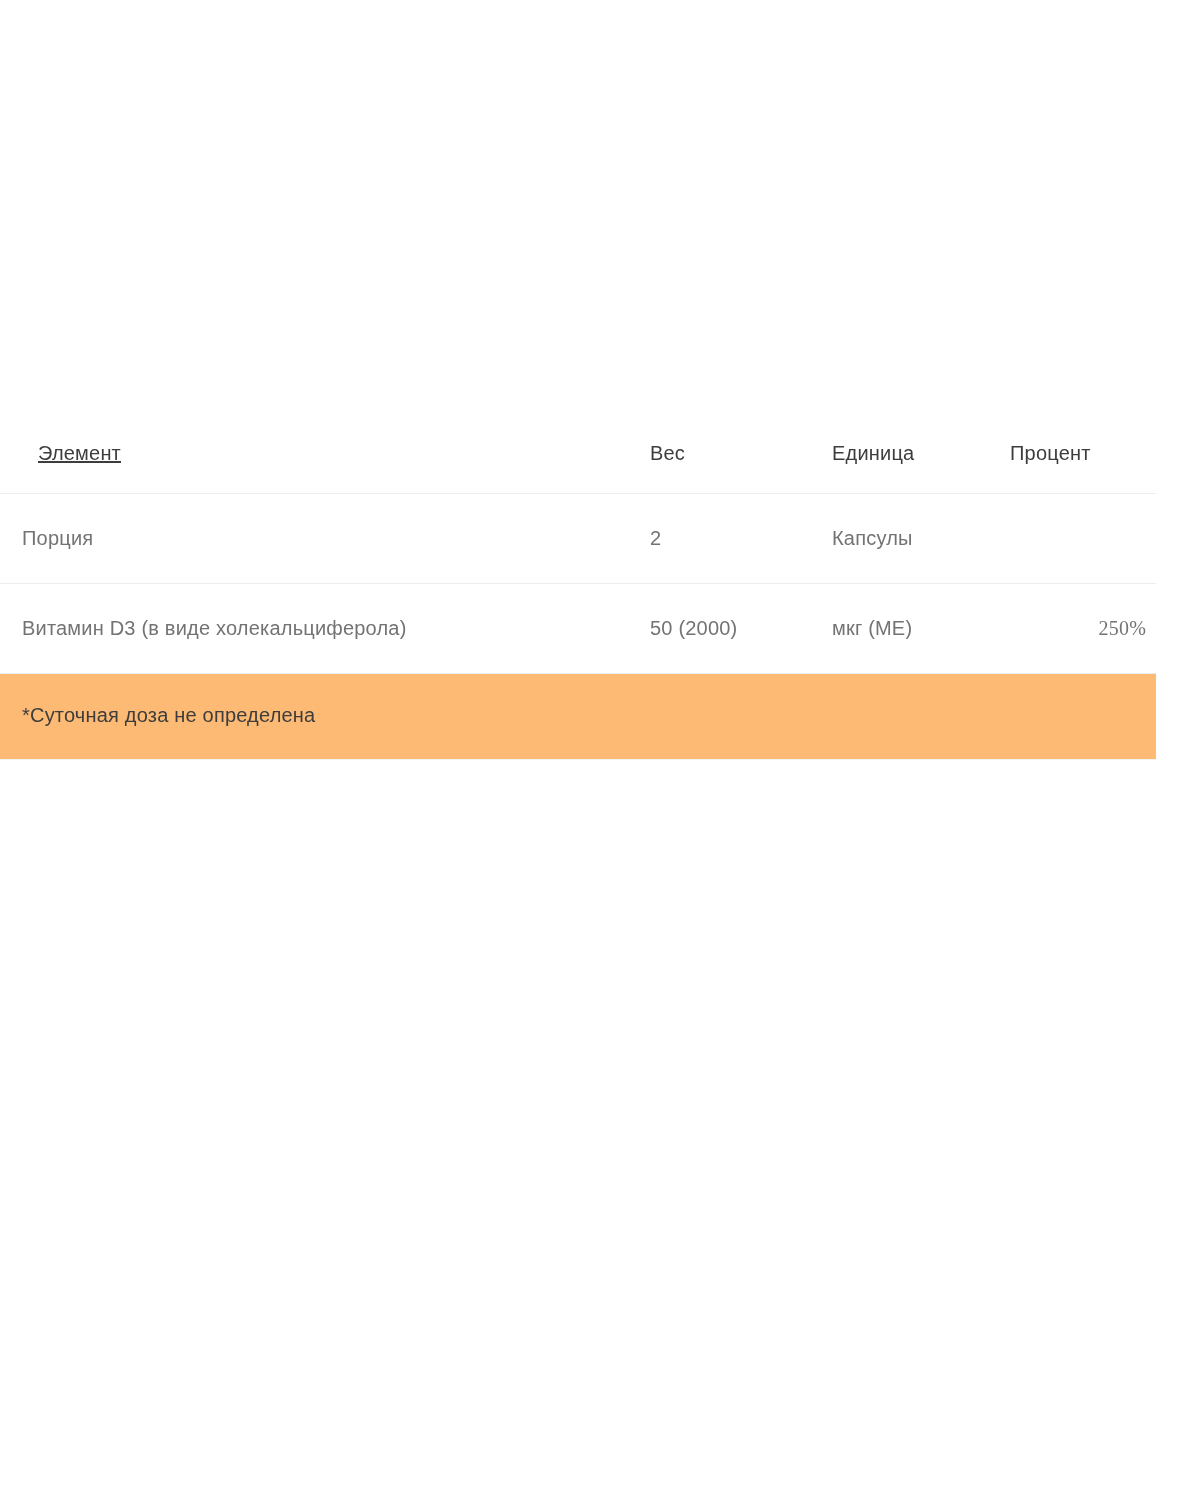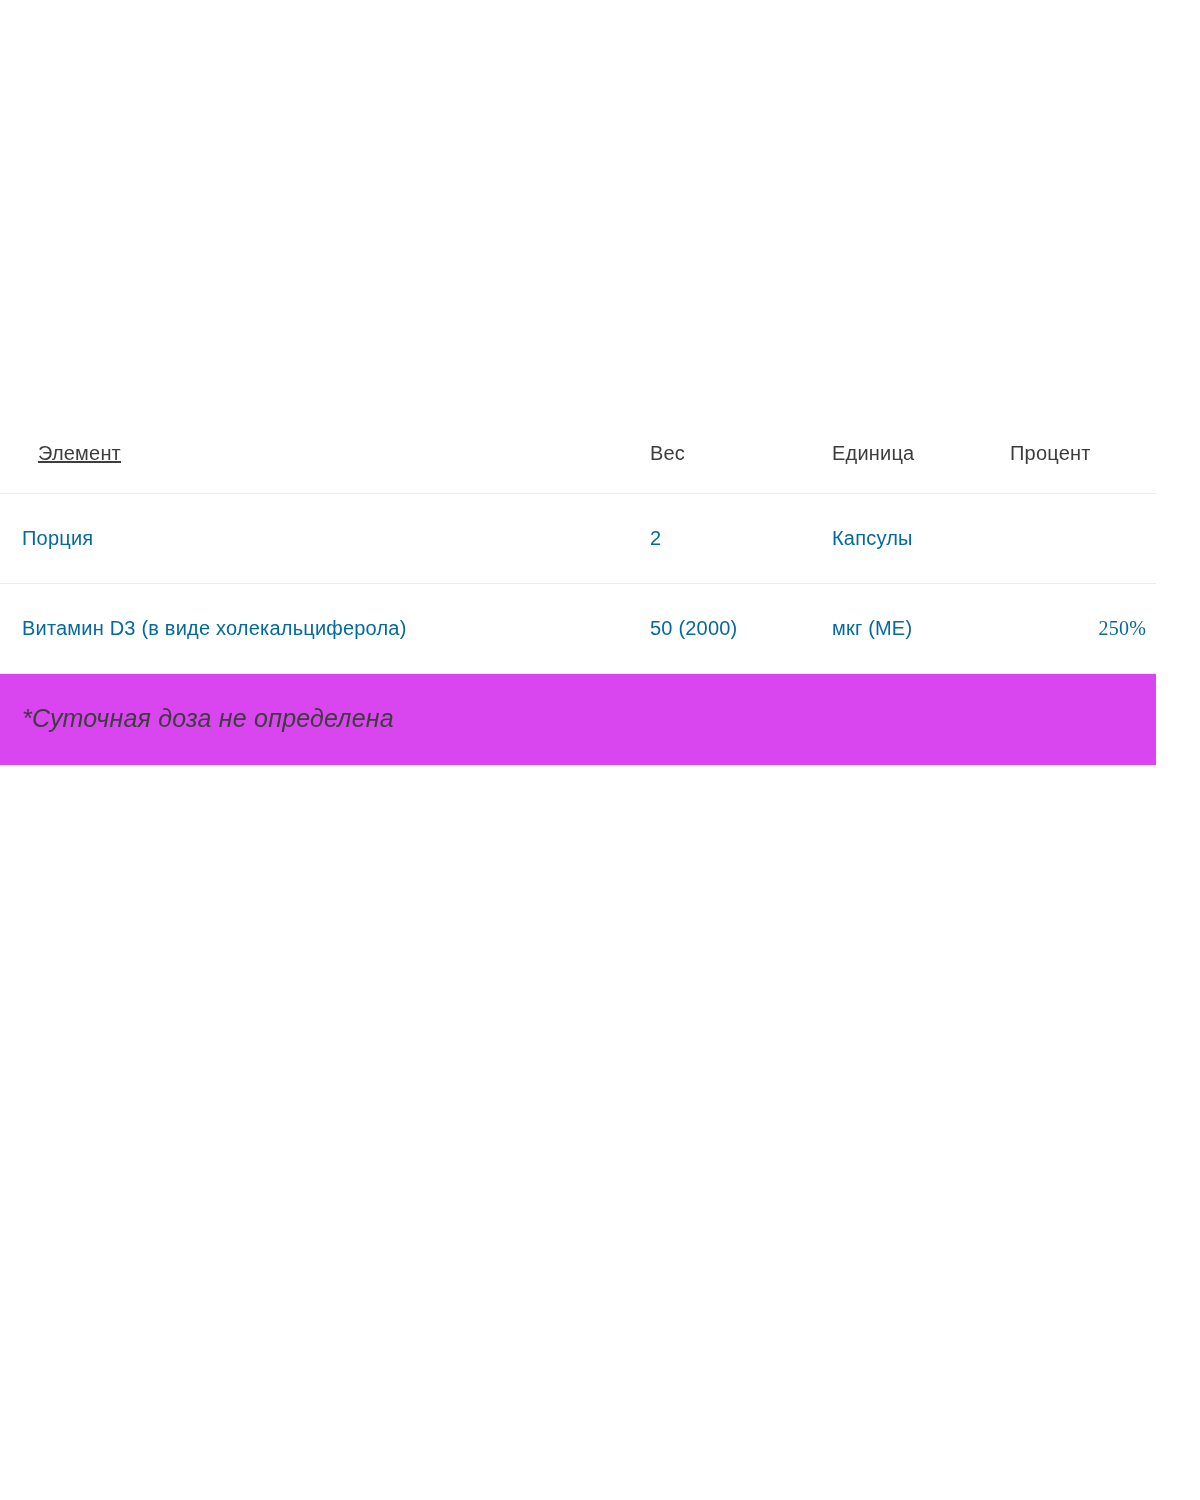--- a/index.html
+++ b/index.html
@@ -43,40 +43,39 @@
     padding: 26px 0 28px 0;
     border-bottom: 1px solid #ececec;
     letter-spacing: 0.2px;
   }
   table.nutrition thead th.col-name  { padding-left: 38px; text-decoration: underline; }
   table.nutrition thead th.col-pct   { text-align: left; padding-right: 10px; }
 
   table.nutrition tbody td {
     font-weight: 400;
     font-size: 20px;
-    color: #0369a1;
+    color: #737373;
     text-align: left;
     padding: 33px 0 33px 0;
     border-bottom: 1px solid #ececec;
     letter-spacing: 0.2px;
     vertical-align: middle;
   }
   table.nutrition tbody td.col-name { padding-left: 22px; }
   table.nutrition tbody td.col-pct  { text-align: right; padding-right: 10px; font-family: Liberation Serif, serif; }
 
   table.nutrition tbody tr:last-child td { border-bottom: 1px solid #ececec; }
 
   .footnote {
-    font-size: 25px;
+    font-size: 20px;
     color: #3d3d3d;
     padding: 30px 0 32px 22px;
     letter-spacing: 0.2px;
-    background: #d946ef;
+    background: #fdba74;
     border-bottom: 1px solid #f2f2f2;
-    font-style: italic;
   }
 </style>
 </head>
 <body>
 
 <div class="panel">
   <table class="nutrition">
     <colgroup>
       <col class="c-name">
       <col class="c-weight">

